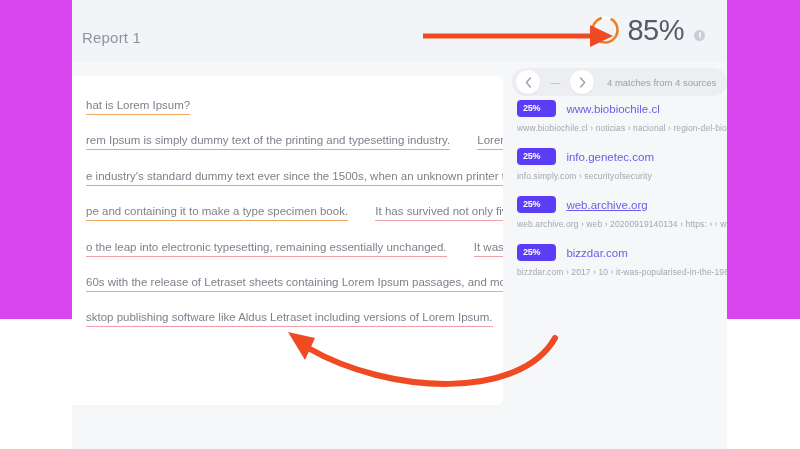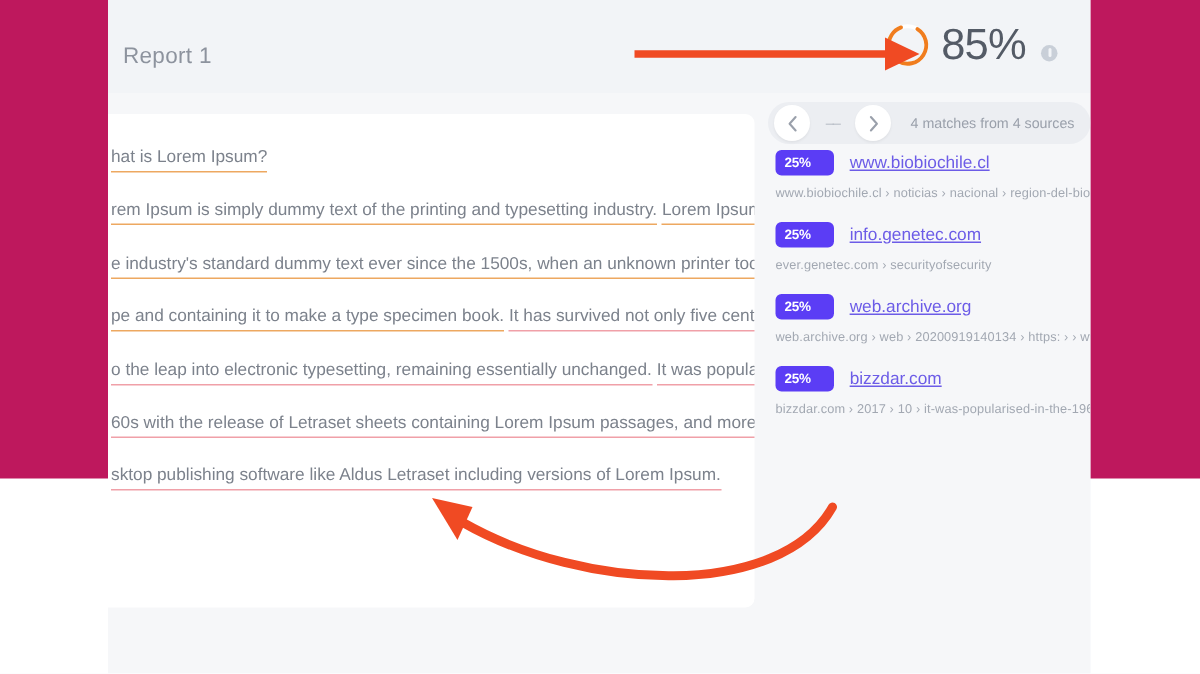--- a/index.html
+++ b/index.html
@@ -5,21 +5,21 @@
   html, body {
     margin: 0; padding: 0;
     background: #ffffff;
     width: 800px; height: 449px;
     overflow: hidden;
     font-family: "Liberation Sans", sans-serif;
   }
   #stage {
     position: relative;
     width: 800px; height: 319px;
-    background: #be185d;
+    background: #d946ef;
   }
 
   
   .app {
     position: absolute;
     left: 72px; top: 0px;
     width: 655px; height: 449px;
     background: #f6f7f9;
     overflow: hidden;
   }
@@ -93,21 +93,21 @@
   .doc-line {
     font-size: 11.5px;
     color: #7c828c;
     line-height: 1.25;
     margin-bottom: 21px;
     white-space: nowrap;
     position: relative;
     padding-left: 24px;
   }
   .doc-line:last-child { margin-bottom: 0; }
-  .seg { position: relative; }
+  .seg { position: relative; margin-left: 12px; }
   .seg.u-orange { box-shadow: inset 0 -1px 0 0 transparent; border-bottom: 1.3px solid #eda860; padding-bottom: 3px; }
   .seg.u-pink   { border-bottom: 1.3px solid #f0a0a8; padding-bottom: 3px; }
   .seg.u-none   { border-bottom: none; }
 
   
   .sources {
     position: absolute;
     left: 435px; top: 62px;
     width: 220px; height: 387px;
     background: #f6f7f9;
@@ -174,21 +174,20 @@
     padding: 4px 16px 4px 6px;
     line-height: 1;
     flex: 0 0 auto;
     letter-spacing: -.2px;
     text-align: center;
   }
   .source-url {
     font-size: 11.5px;
     color: #6c5ce7;
     white-space: nowrap;
-    text-decoration: underline;
   }
   .source-url.underlined { text-decoration: underline; }
   .source-path {
     margin-top: 6px;
     font-size: 8.5px;
     color: #a2a8b2;
     white-space: nowrap;
     overflow: hidden;
     letter-spacing: .1px;
   }
@@ -258,21 +257,21 @@
               <span class="pct-badge">25%</span>
               <a class="source-url">www.biobiochile.cl</a>
             </div>
             <div class="source-path">www.biobiochile.cl › noticias › nacional › region-del-bio-bio</div>
           </div>
           <div class="source-item">
             <div class="source-top">
               <span class="pct-badge">25%</span>
               <a class="source-url">info.genetec.com</a>
             </div>
-            <div class="source-path">ever.genetec.com › securityofsecurity</div>
+            <div class="source-path">info.simply.com › securityofsecurity</div>
           </div>
           <div class="source-item">
             <div class="source-top">
               <span class="pct-badge">25%</span>
               <a class="source-url underlined">web.archive.org</a>
             </div>
             <div class="source-path">web.archive.org › web › 20200919140134 › https: ›  › www.</div>
           </div>
           <div class="source-item">
             <div class="source-top">

